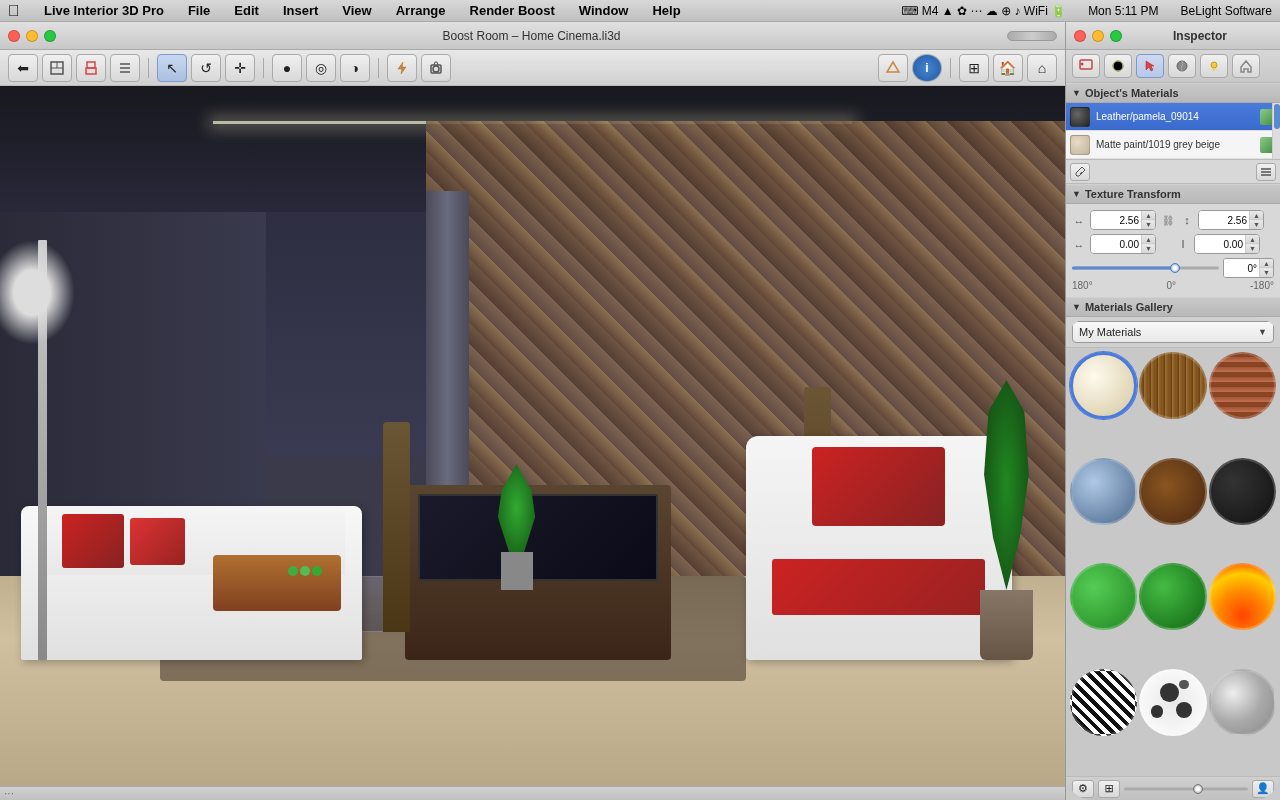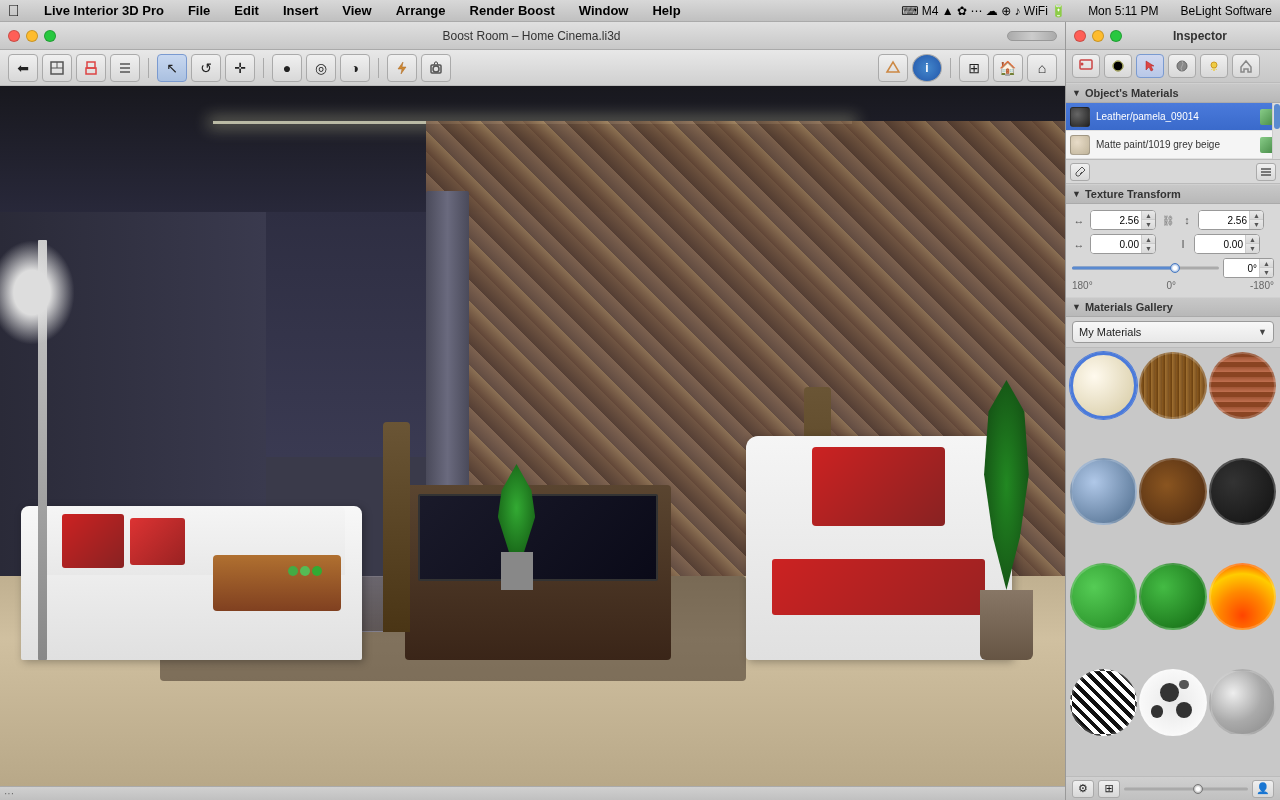--- a/index.html
+++ b/index.html
@@ -419,20 +419,21 @@
       padding: 0 2px;
       background: #fff;
     }
 
     
     .gallery-section {
       flex: 1;
       display: flex;
       flex-direction: column;
       overflow: hidden;
+      border-radius: 26px;
     }
     .gallery-dropdown-row {
       padding: 4px 6px;
       background: #d0d0d0;
       border-bottom: 1px solid #bbb;
     }
     .gallery-dropdown {
       width: 100%;
       height: 22px;
       background: linear-gradient(to bottom, #f8f8f8, #e8e8e8);

